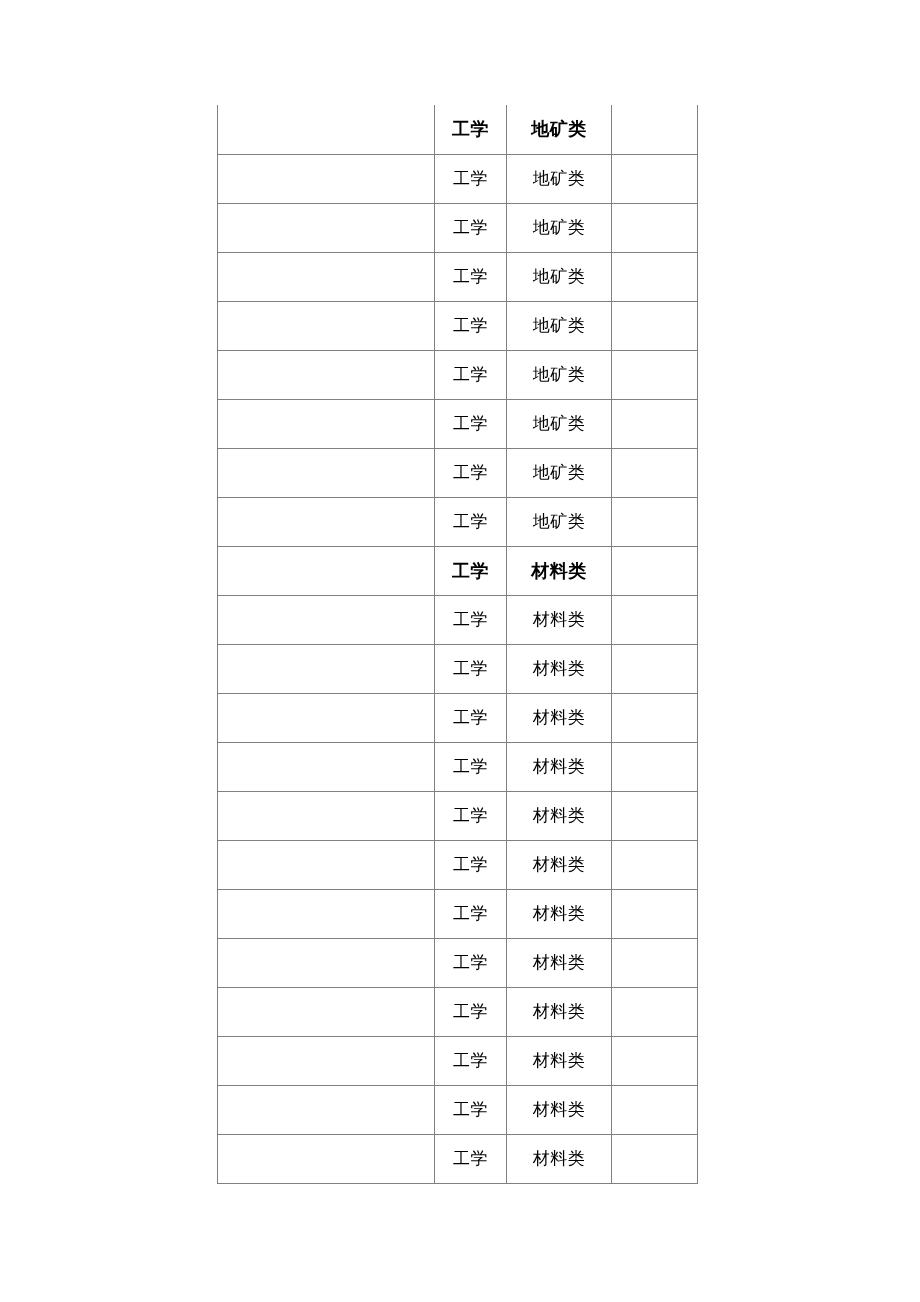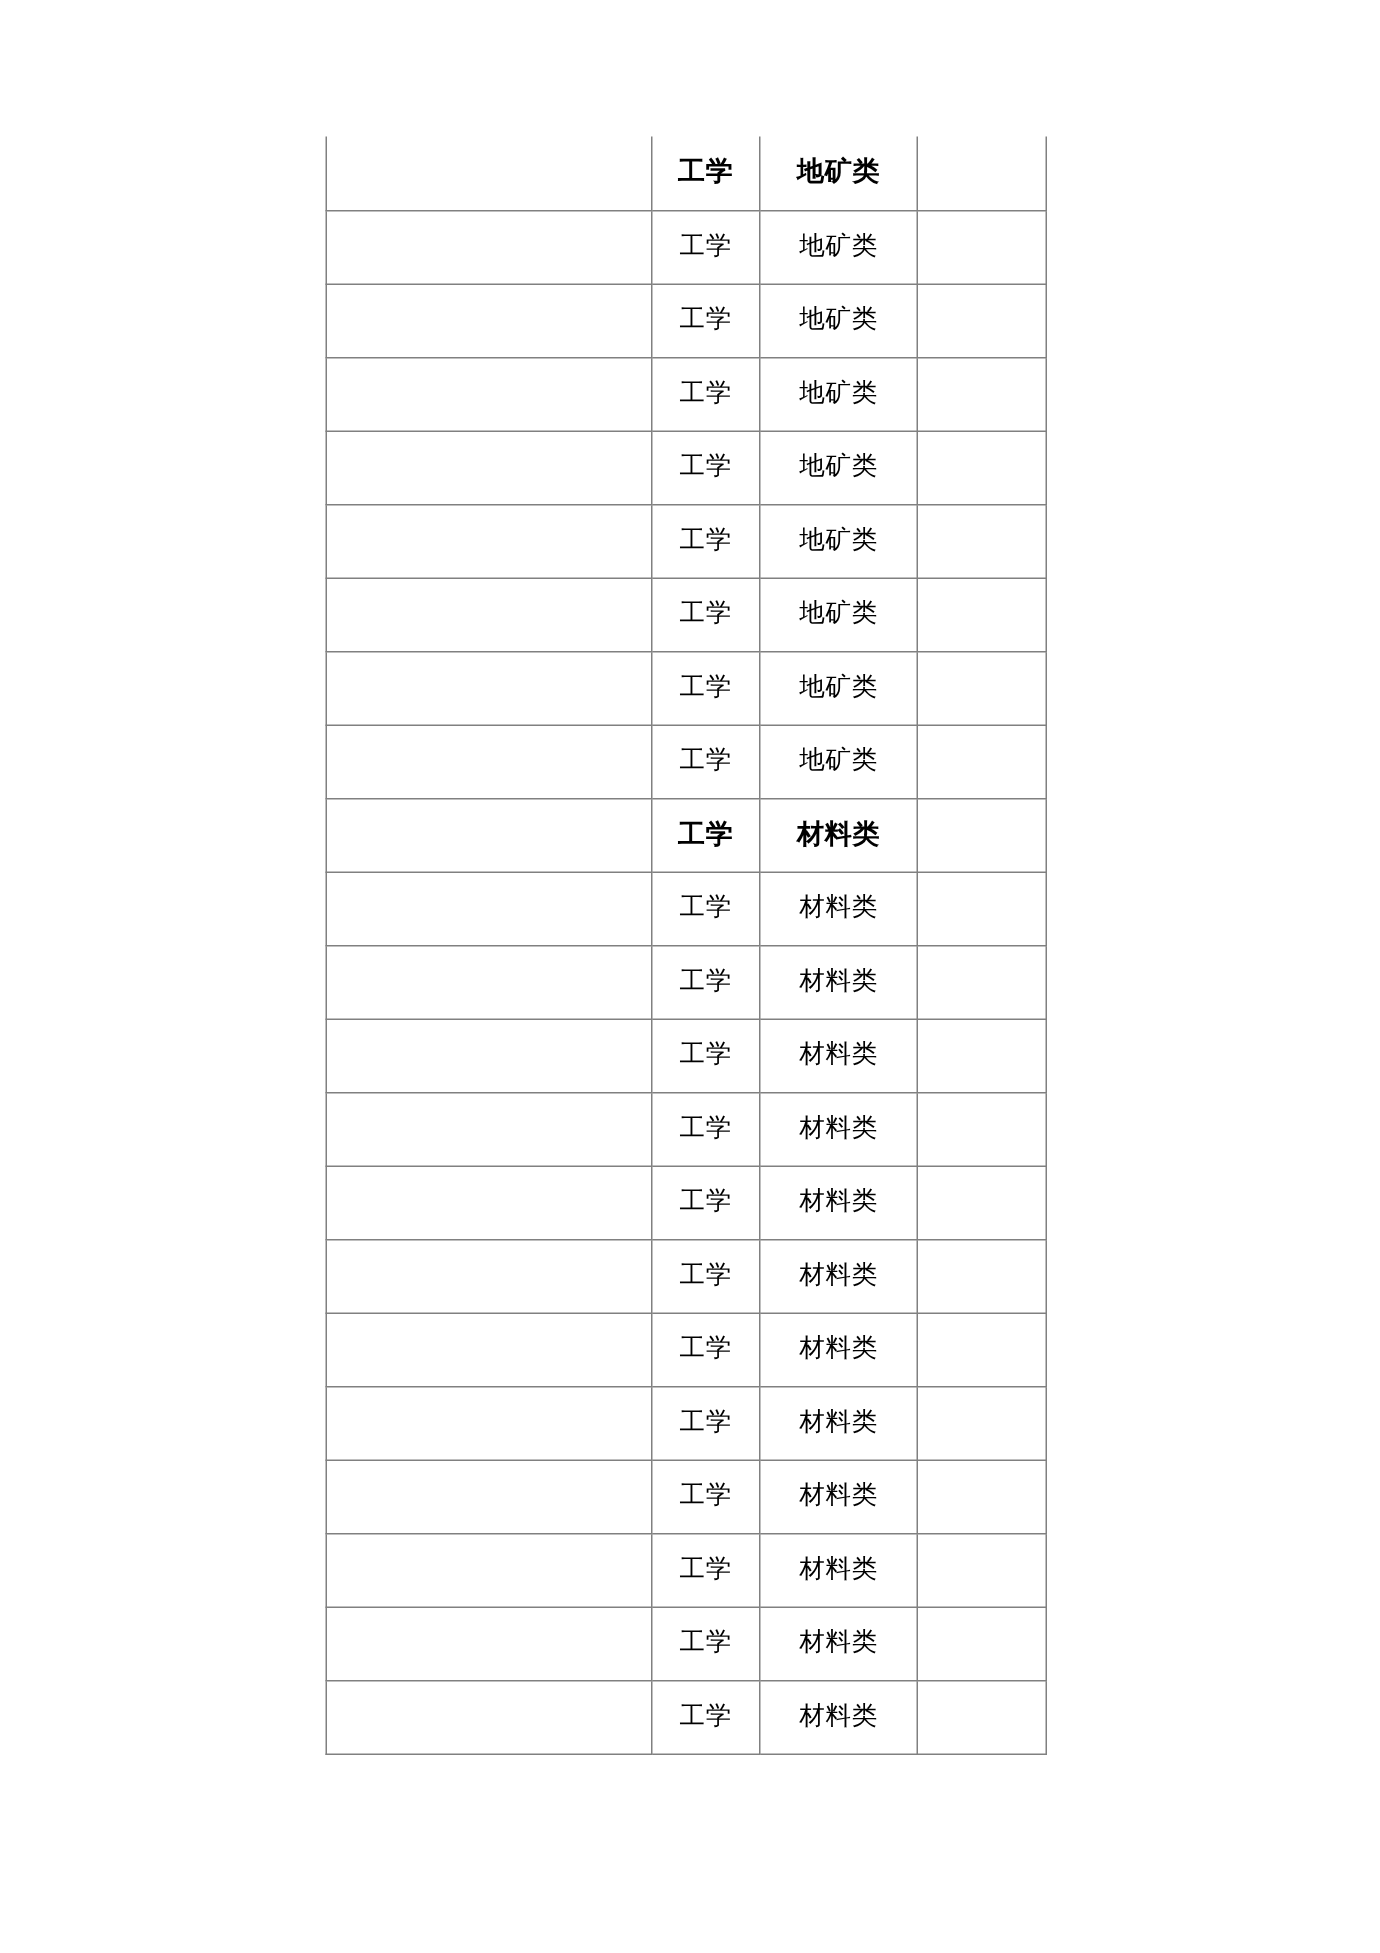--- a/index.html
+++ b/index.html
@@ -18,21 +18,21 @@
     position: relative;
     width: 920px;
     height: 1302px;
     background: #ffffff;
     overflow: hidden;
   }
 
   .doc-table {
     position: absolute;
     left: 217px;
-    top: 91px;
+    top: 105px;
     width: 480px;
     border-collapse: collapse;
     table-layout: fixed;
   }
 
   .doc-table col.c1 { width: 217px; }
   .doc-table col.c2 { width: 72px; }
   .doc-table col.c3 { width: 105px; }
   .doc-table col.c4 { width: 86px; }
 

